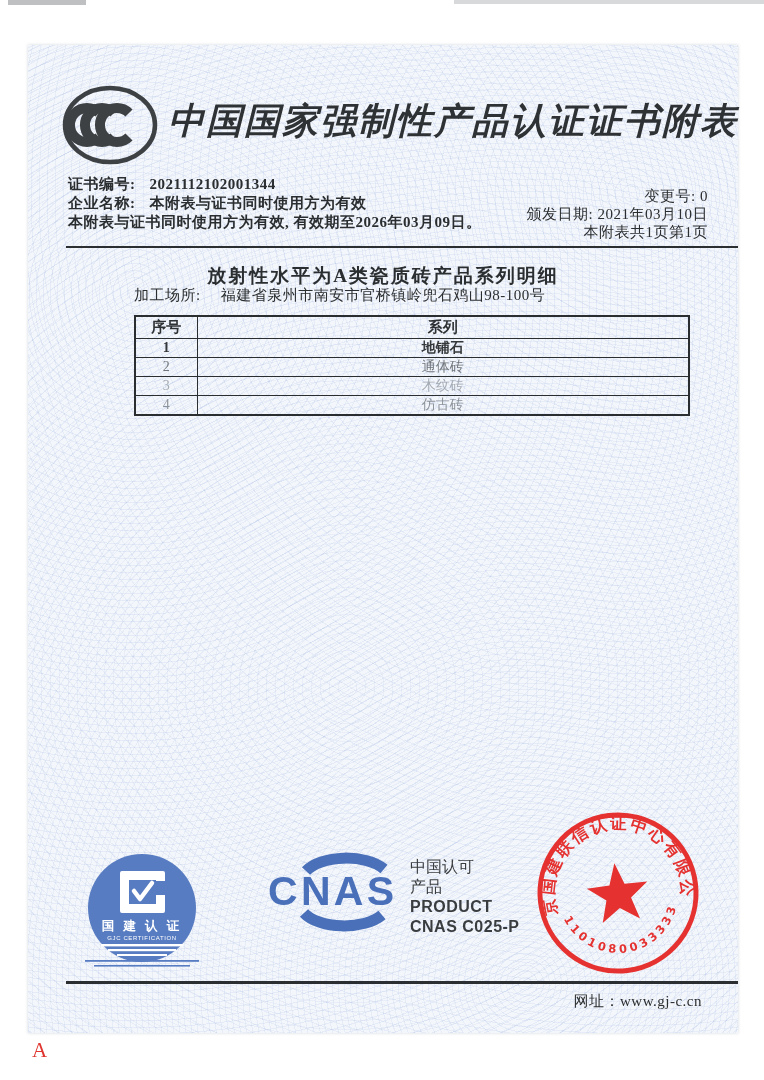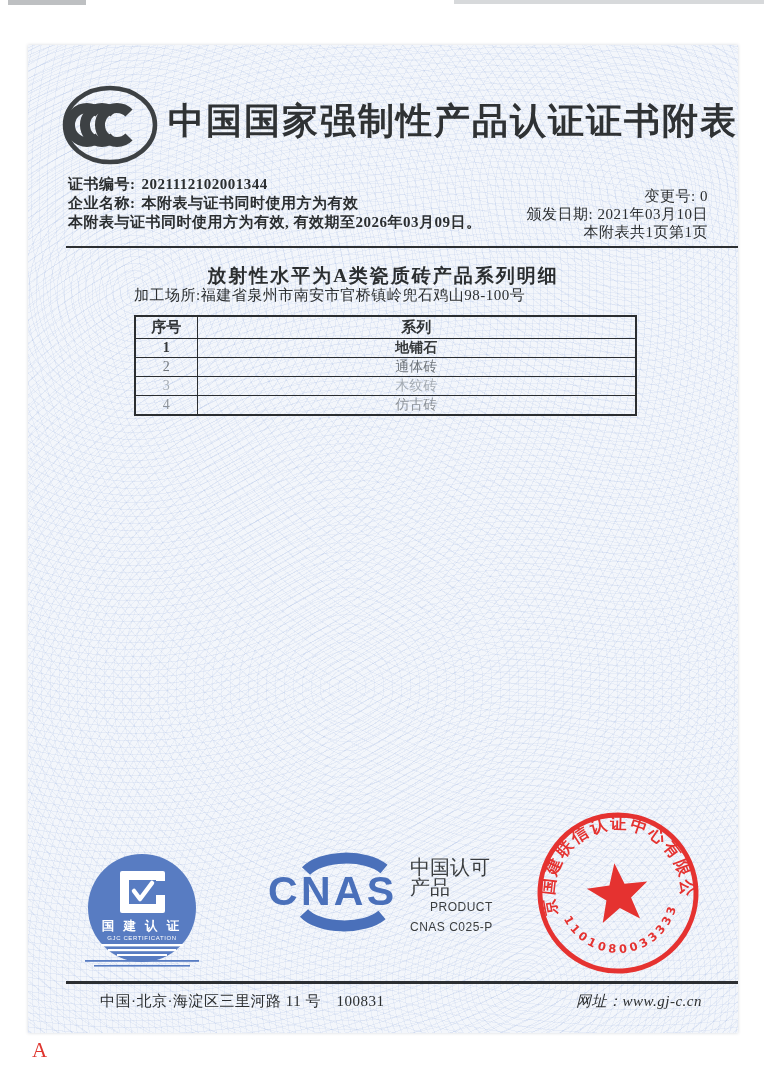--- a/index.html
+++ b/index.html
@@ -14,51 +14,51 @@
     background-image:
       repeating-radial-gradient(circle at 15% 25%, rgba(125,155,215,.12) 0 1px, transparent 1px 7px),
       repeating-radial-gradient(circle at 85% 15%, rgba(125,155,215,.10) 0 1px, transparent 1px 8px),
       repeating-radial-gradient(circle at 45% 65%, rgba(125,155,215,.09) 0 1px, transparent 1px 9px),
       repeating-radial-gradient(circle at 70% 95%, rgba(125,155,215,.10) 0 1px, transparent 1px 6px);
     box-shadow:0 0 3px rgba(90,100,120,.25);
   }
   .ccc-logo{position:absolute;left:32px;top:38px;}
   .doc-title{
     position:absolute;left:140px;top:52px;width:545px;text-align:center;
-    font-size:36px;font-weight:bold;letter-spacing:2px;color:#2f3234;white-space:nowrap;
+    font-size:36px;font-weight:bold;letter-spacing:2px;color:#2f3234;white-space:nowrap;font-style:italic;
   }
   .details-left{position:absolute;left:40px;top:130px;font-size:15px;font-weight:bold;line-height:19px;letter-spacing:.5px;}
-  .details-left .lbl{margin-right:6px;}
+  .details-left .lbl{margin-right:14px;}
   .details-right{position:absolute;right:30px;top:142px;font-size:15px;font-weight:normal;line-height:18px;text-align:right;letter-spacing:.5px;}
   .rule{position:absolute;left:38px;width:672px;height:2px;background:#2c2f32;}
   .rule-top{top:201px;}
   .rule-bottom{top:936px;height:3px;}
   .section-title{position:absolute;left:0;top:218px;width:100%;text-align:center;font-size:19px;font-weight:bold;letter-spacing:2px;}
   .site-line{position:absolute;left:106px;top:241px;font-size:15px;letter-spacing:.5px;}
-  .site-line .lbl{margin-right:0;}
+  .site-line .lbl{margin-right:20px;}
   table.series{
-    position:absolute;left:106px;top:270px;width:503px;border-collapse:collapse;
+    position:absolute;left:106px;top:270px;width:556px;border-collapse:collapse;
     border:2px solid #2b2e31;table-layout:fixed;
   }
   table.series th, table.series td{border:1.5px solid #2b2e31;text-align:center;padding:0;}
   table.series th{height:21px;font-size:15px;font-weight:bold;color:#2f3234;}
   table.series td{height:18px;font-size:14px;}
   col.c-num{width:62px;}
   .r1 td{color:#35383a;font-weight:bold;}
   .r2 td{color:#70767c;}
   .r3 td{color:#a4abb3;}
   .r4 td{color:#8d939a;}
   .gjc-logo{position:absolute;left:56px;top:806px;}
   .cnas-block{position:absolute;left:240px;top:800px;display:flex;}
   .cnas-text{margin-left:12px;margin-top:12px;font-family:"Liberation Sans", sans-serif;color:#3a3d3f;}
-  .cnas-text .cn{font-size:20px;line-height:20px;font-family:"Liberation Serif", serif;}
-  .cnas-text .en{font-size:12px;line-height:20px;font-weight:normal;letter-spacing:.5px;text-align:right;}
+  .cnas-text .cn{font-size:16px;line-height:20px;font-family:"Liberation Serif", serif;}
+  .cnas-text .en{font-size:16px;line-height:20px;font-weight:bold;letter-spacing:.5px;}
   .stamp{position:absolute;left:505px;top:763px;}
   .footer-address{position:absolute;left:72px;top:947px;font-size:15px;letter-spacing:.5px;}
-  .footer-web{position:absolute;right:36px;top:947px;font-size:15px;letter-spacing:.5px;font-style:italic;}
+  .footer-web{position:absolute;right:36px;top:947px;font-size:15px;letter-spacing:.5px;}
   .serial{position:absolute;left:32px;top:1035px;display:flex;align-items:flex-end;color:#df352e;}
   .serial .pfx{font-size:21px;font-family:"Liberation Serif", serif;margin-right:14px;line-height:30px;}
   .serial .num{font-size:30px;font-family:"DejaVu Sans Mono", monospace;letter-spacing:2px;line-height:30px;}
 </style>
 </head>
 <body>
 
 <div class="artifact" style="left:8px;top:0;width:78px;height:5px;background:rgba(110,115,120,.45);"></div>
 <div class="artifact" style="right:0;top:0;width:310px;height:4px;background:rgba(140,146,152,.35);"></div>
 
@@ -174,21 +174,20 @@
         <textPath href="#seal-top-arc" startOffset="50%" text-anchor="middle">北京国建联信认证中心有限公司</textPath>
       </text>
       <text font-size="11.5" fill="#e53230" letter-spacing="3.5" font-weight="bold" font-family="DejaVu Sans, sans-serif">
         <textPath href="#seal-bottom-arc" startOffset="50%" text-anchor="middle">1101080033333</textPath>
       </text>
     </g>
   </svg>
 
   <div class="rule rule-bottom"></div>
 
-  <div class="footer-address">中国·北京·海淀区三里河路 11 号 100831</div>
   <div class="footer-web">
     <span>网址：</span><span>www.gj-c.cn</span>
   </div>
 
 </div>
 
 <div class="serial">
   <span class="pfx">A</span>
 </div>
 

